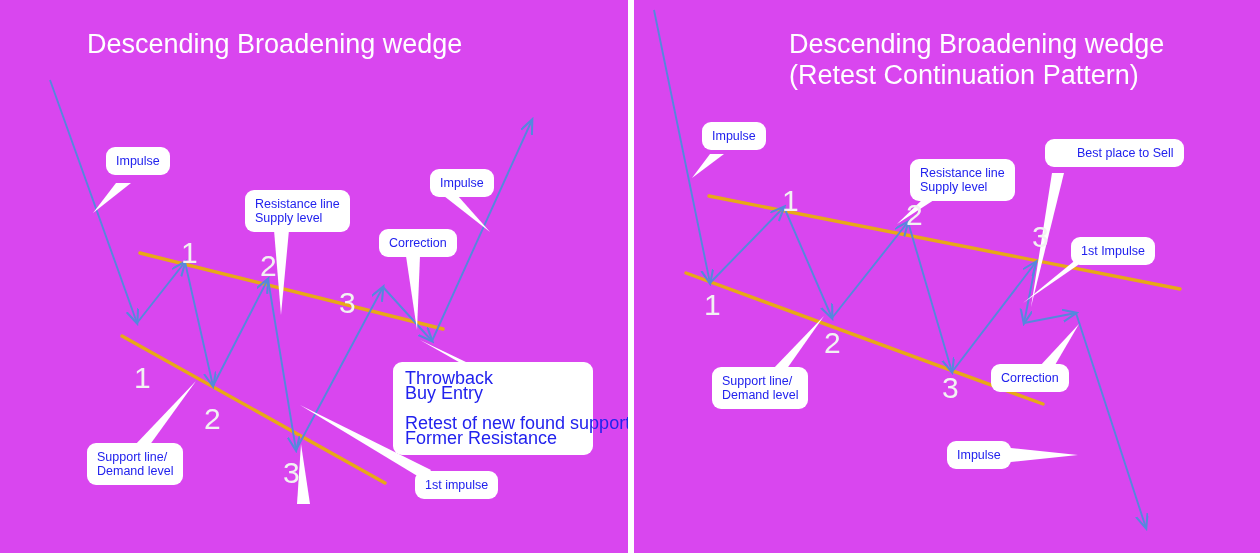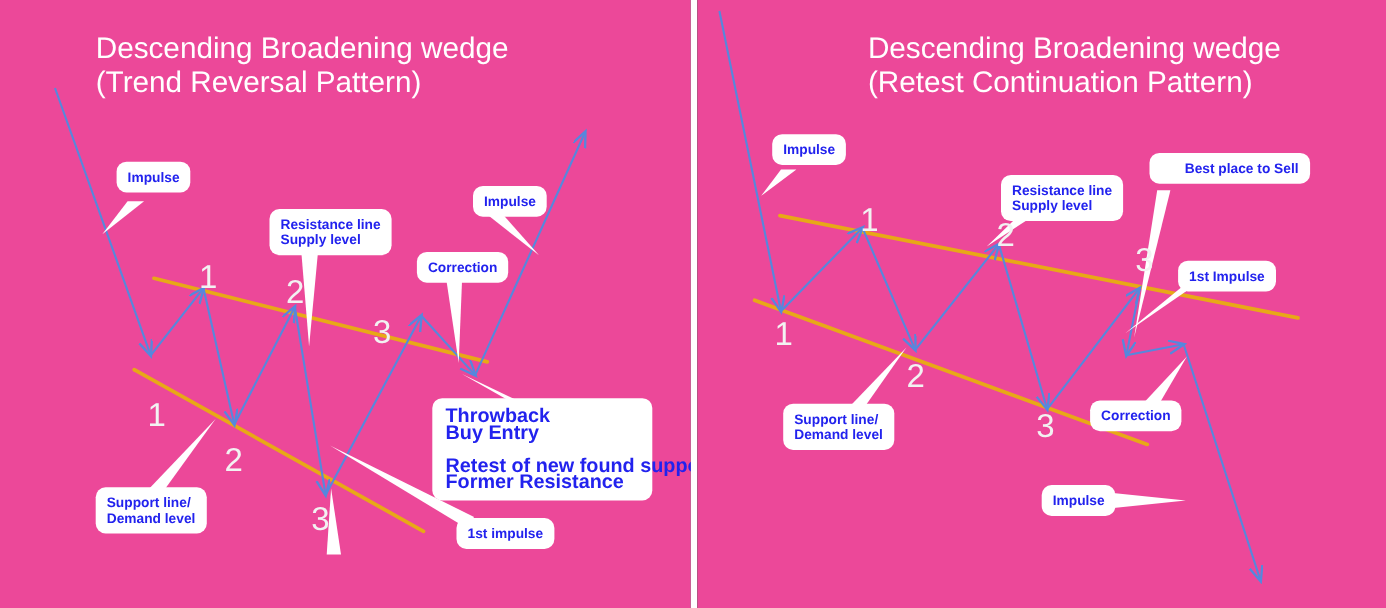--- a/index.html
+++ b/index.html
@@ -1,26 +1,26 @@
 <!DOCTYPE html>
 <html><head>
 <meta charset="utf-8">
 <style>
   html,body{margin:0;padding:0;background:#000;}
   body{width:1260px;height:553px;overflow:hidden;font-family:"Liberation Sans",sans-serif;}
   #stage{position:relative;width:1260px;height:553px;background:#000;}
-  .panel{position:absolute;top:0;height:553px;background:#ec4899;overflow:hidden;}
+  .panel{position:absolute;top:0;height:553px;background:#d946ef;overflow:hidden;}
   #panel-left{left:0;width:628px;}
   #panel-divider{position:absolute;left:628px;top:0;width:6px;height:553px;background:#ffffff;}
   #panel-right{left:634px;width:626px;}
   svg.layer{position:absolute;left:0;top:0;width:100%;height:100%;overflow:visible;}
   .title{position:absolute;color:#ffffff;font-size:27px;line-height:31px;white-space:pre;letter-spacing:0px;}
   .wave-num{position:absolute;color:#f2f2f2;font-size:30px;font-weight:400;line-height:1;}
   .callout{position:absolute;background:#ffffff;border-radius:9px;color:#2222ee;
-           font-size:12.5px;font-weight:bold;line-height:14px;padding:7px 10px;white-space:pre;
+           font-size:12.5px;font-weight:normal;line-height:14px;padding:7px 10px;white-space:pre;
            z-index:5;}
   .callout.big{font-size:18px;line-height:15px;padding:9px 12px;}
 </style>
 </head>
 <body>
 
 <div id="stage">
 
   <div class="panel" id="panel-left">
 
@@ -50,21 +50,21 @@
         <path d="M274,230 L289,230 L281,315 Z"></path>
         <path d="M406,256 L420,256 L417,330 Z"></path>
         <path d="M444,196 L458,196 L490,232 Z"></path>
         <path d="M134,446 L149,446 L196,381 Z"></path>
         <path d="M468,363 L480,374 L420,340 Z"></path>
         <path d="M297,504 L310,504 L301,444 Z"></path>
         <path d="M424,480 L431,470 L300,405 Z"></path>
       </g>
     </svg>
 
-    <div class="title" style="left:87px; top:29px;"><span>Descending Broadening wedge</span><br><span>(Trend Reversal Pattern)</span></div>
+    <div class="title" style="left:87px; top:29px;"><span>Descending Broadening wedge</span><br></div>
 
     <div class="wave-num" style="left:181px; top:238px;">1</div>
     <div class="wave-num" style="left:260px; top:251px;">2</div>
     <div class="wave-num" style="left:339px; top:288px;">3</div>
     <div class="wave-num" style="left:134px; top:363px;">1</div>
     <div class="wave-num" style="left:204px; top:404px;">2</div>
     <div class="wave-num" style="left:283px; top:458px;">3</div>
 
     <div class="callout" style="left:106px; top:147px;">Impulse</div>
     <div class="callout" style="left:245px; top:190px;">Resistance line

